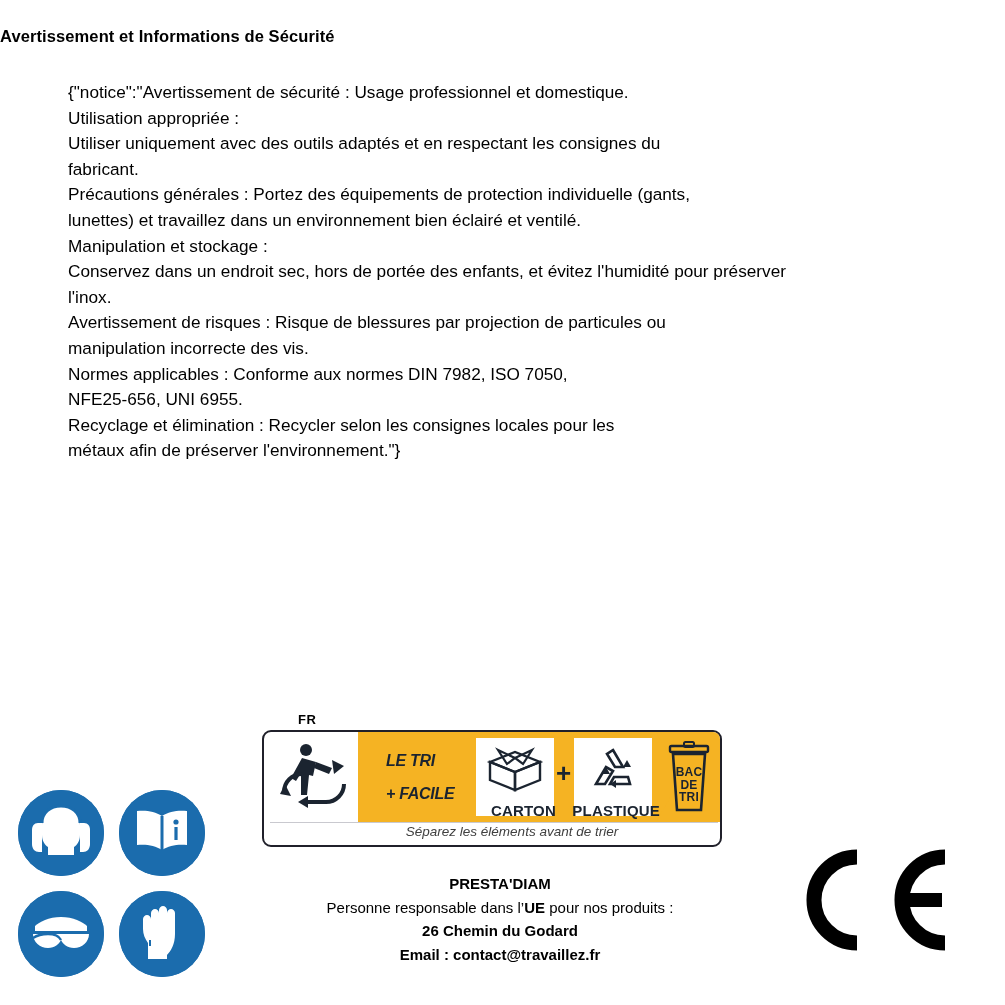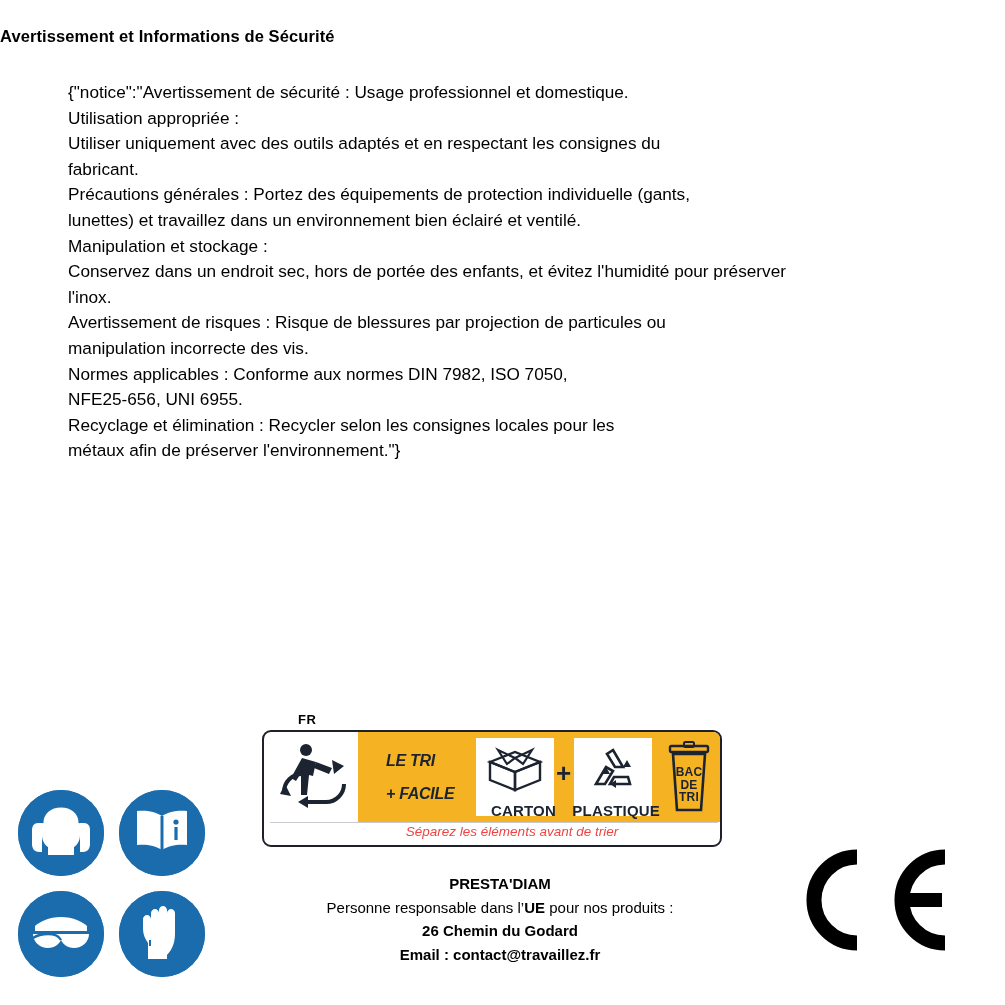--- a/index.html
+++ b/index.html
@@ -160,21 +160,21 @@
     margin-top: 18px;
   }
   .triman .bottom-text {
     position: absolute;
     left: 0;
     top: 92px;
     width: 496px;
     text-align: center;
     font-size: 13.5px;
     font-style: italic;
-    color: #ef4444;
+    color: #404040;
   }
   .triman .divider {
     position: absolute;
     left: 6px;
     top: 90px;
     width: 448px;
     height: 1px;
     background: #c9c9cf;
   }
 

